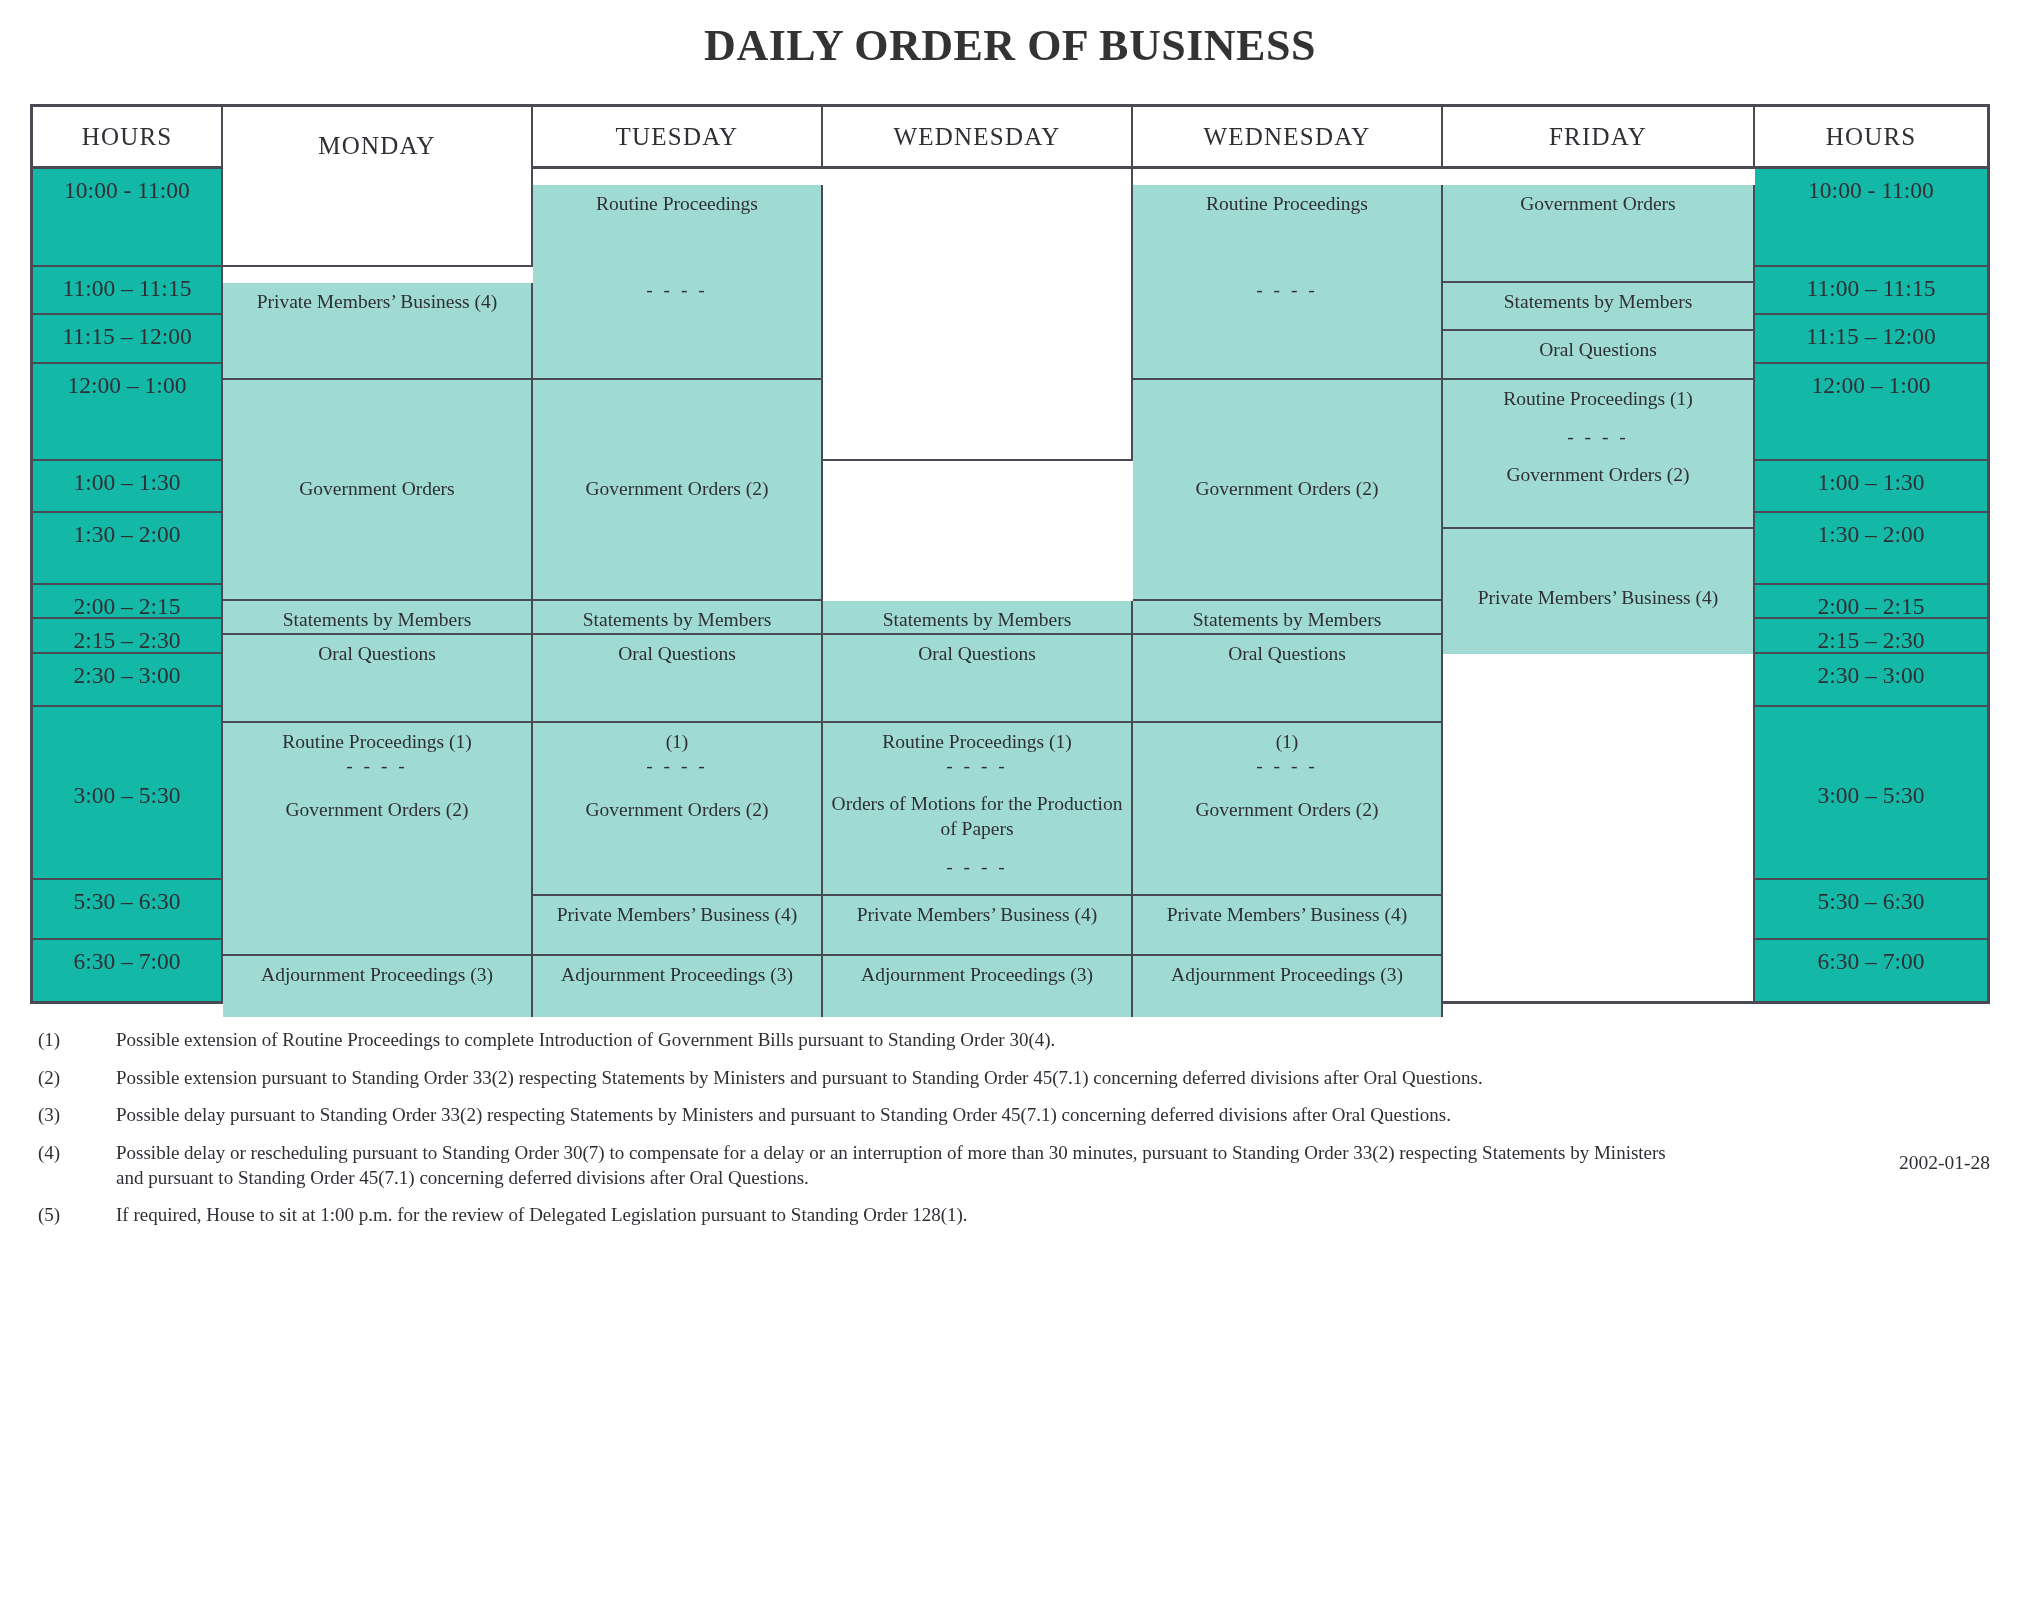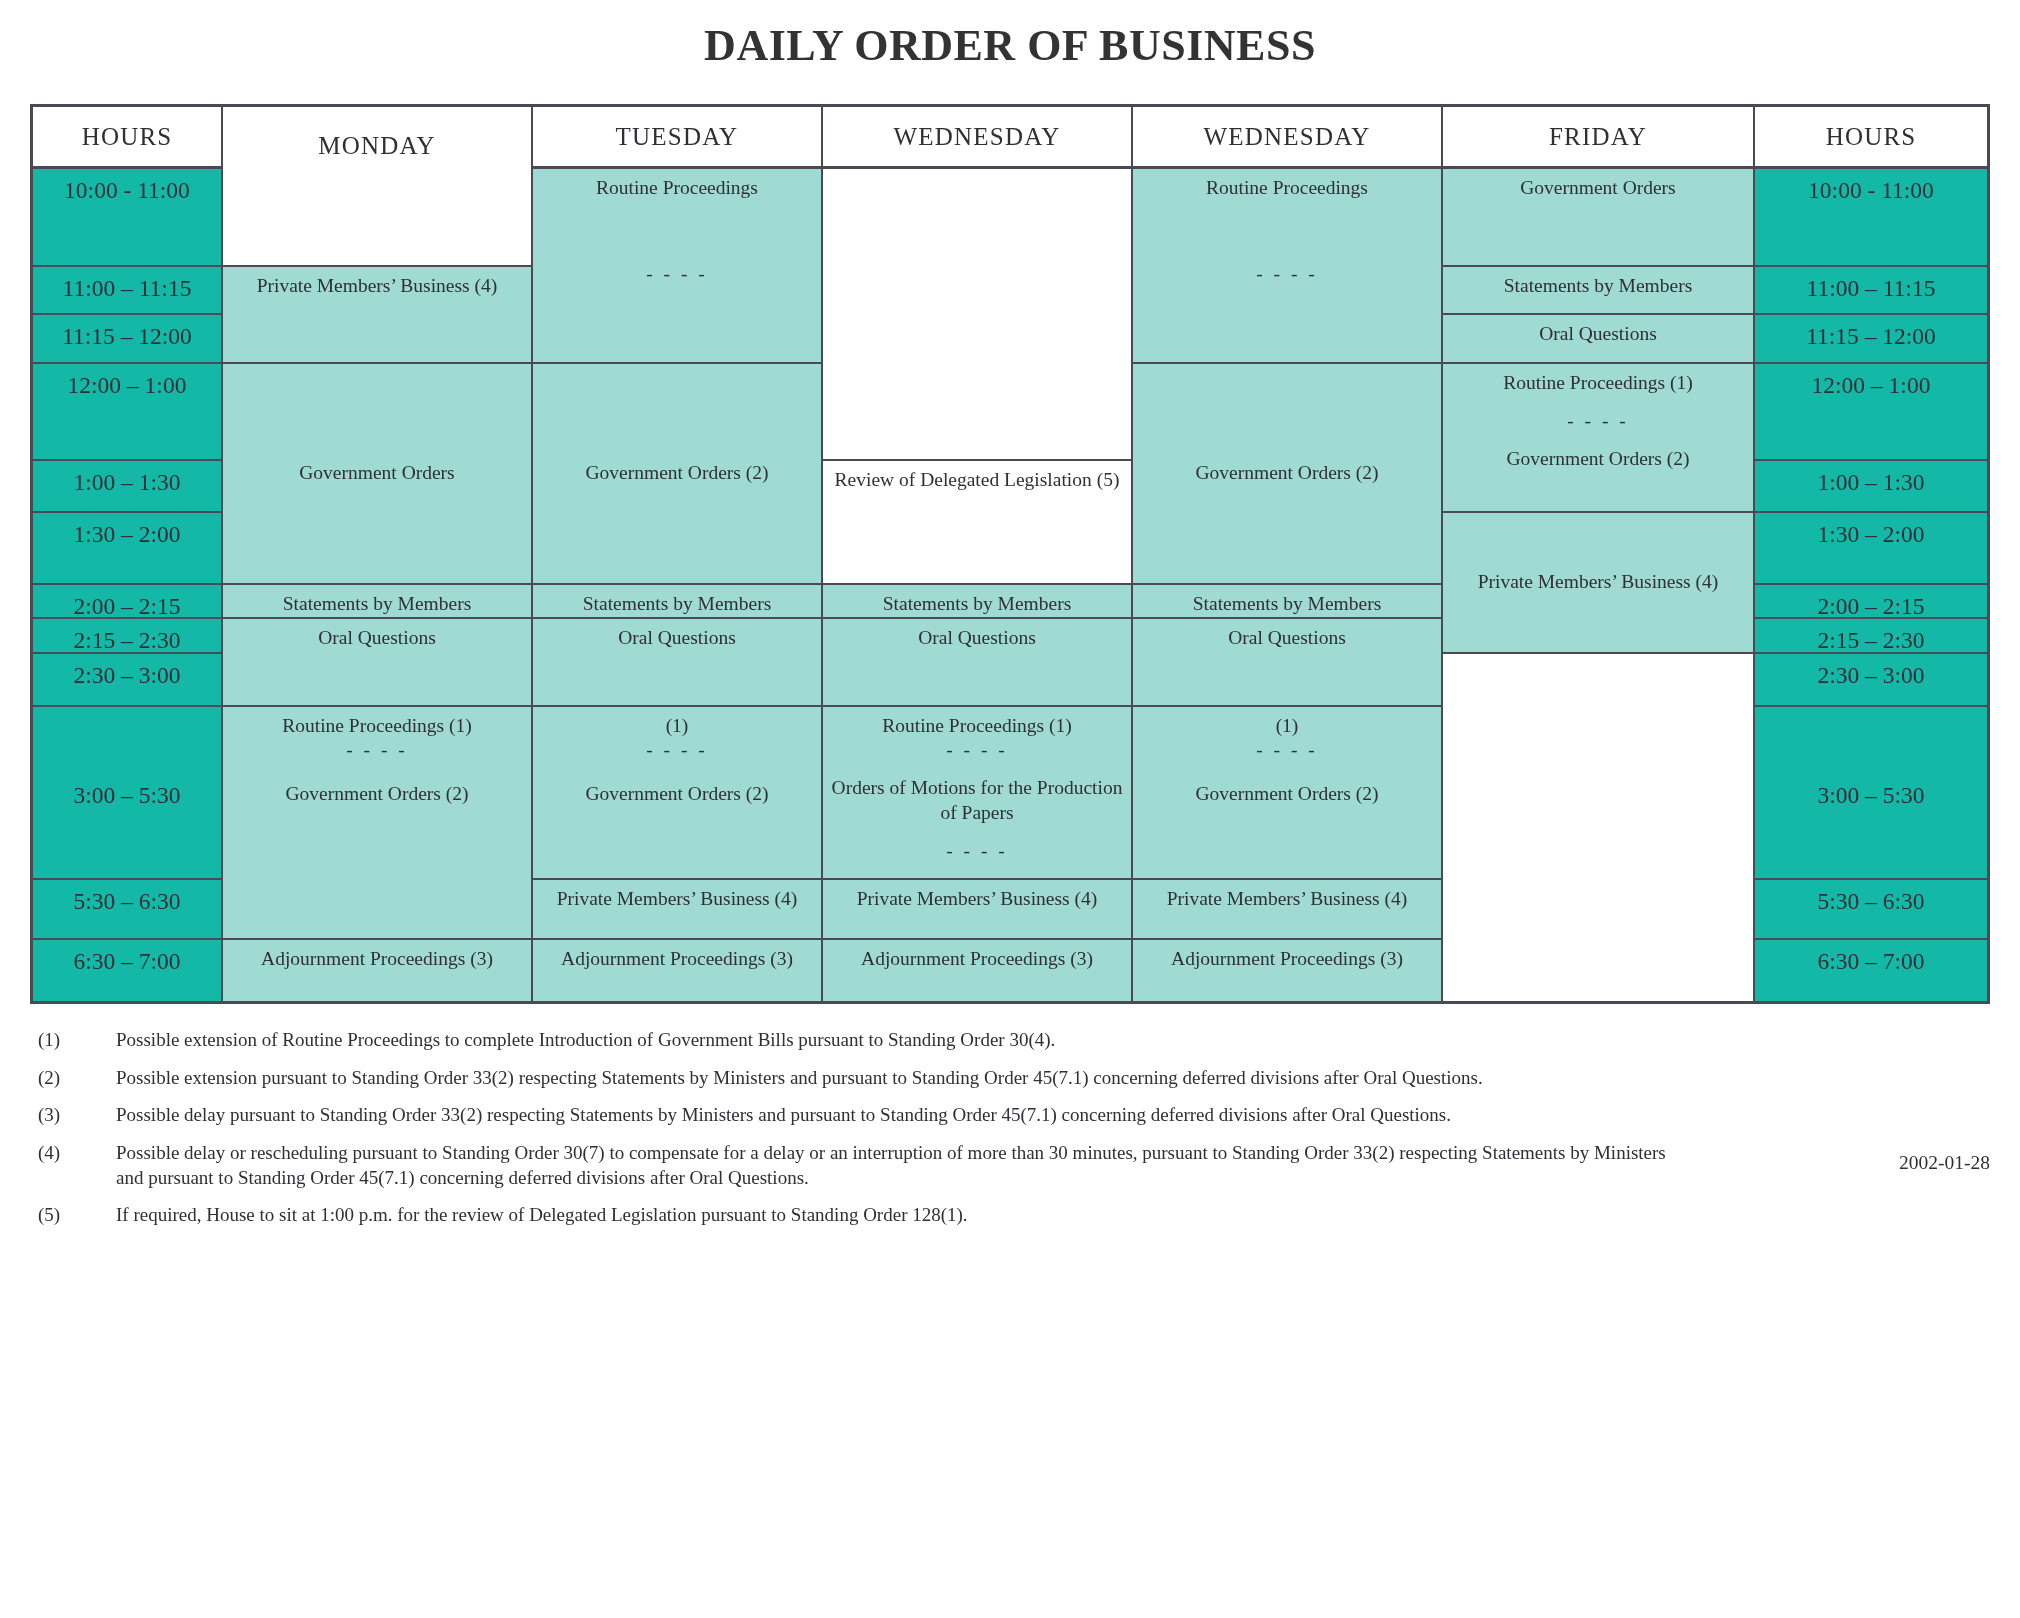--- a/index.html
+++ b/index.html
@@ -82,20 +82,21 @@
   .hourcell.mid {
     display: flex;
     align-items: center;
     justify-content: center;
     padding-top: 6px;
   }
 
   .tealcell {
     background: #9fdbd3;
     padding-top: 7px;
+    margin-top: 16px;
   }
   .whitecell {
     background: #ffffff;
     padding-top: 7px;
   }
   .vcenter {
     display: flex;
     flex-direction: column;
     align-items: center;
     justify-content: center;
@@ -225,23 +226,20 @@
         <div class="cell tealcell" style="left: 500px; top: 600px; width: 290px; height: 173px;">
           <div class="inner-pad">(1)<span class="blk dashes">- - - -</span><span class="blk sp-top-lg">Government Orders (2)</span></div>
         </div>
         <div class="cell tealcell" style="left: 500px; top: 773px; width: 290px; height: 60px;">
           <div class="inner-pad">Private Members’ Business (4)</div>
         </div>
         <div class="cell tealcell no-b" style="left: 500px; top: 833px; width: 290px; height: 61px;">
           <div class="inner-pad">Adjournment Proceedings (3)</div>
         </div>
         <div class="cell whitecell" style="left: 790px; top: 62px; width: 310px; height: 292px;"></div>
-        <div class="cell whitecell" style="left: 790px; top: 354px; width: 310px; height: 124px;">
-          <div class="inner-pad">Review of Delegated Legislation (5)</div>
-        </div>
         <div class="cell tealcell" style="left: 790px; top: 478px; width: 310px; height: 34px;">
           <div class="inner-pad">Statements by Members</div>
         </div>
         <div class="cell tealcell" style="left: 790px; top: 512px; width: 310px; height: 88px;">
           <div class="inner-pad">Oral Questions</div>
         </div>
         <div class="cell tealcell" style="left: 790px; top: 600px; width: 310px; height: 173px;">
           <div class="inner-pad">Routine Proceedings (1)<span class="blk dashes">- - - -</span><span class="blk sp-top">Orders of Motions for the Production of Papers</span><span class="blk dashes sp-top">- - - -</span><span class="blk sp-top">Government Orders (2)</span></div>
         </div>
         <div class="cell tealcell" style="left: 790px; top: 773px; width: 310px; height: 60px;">

